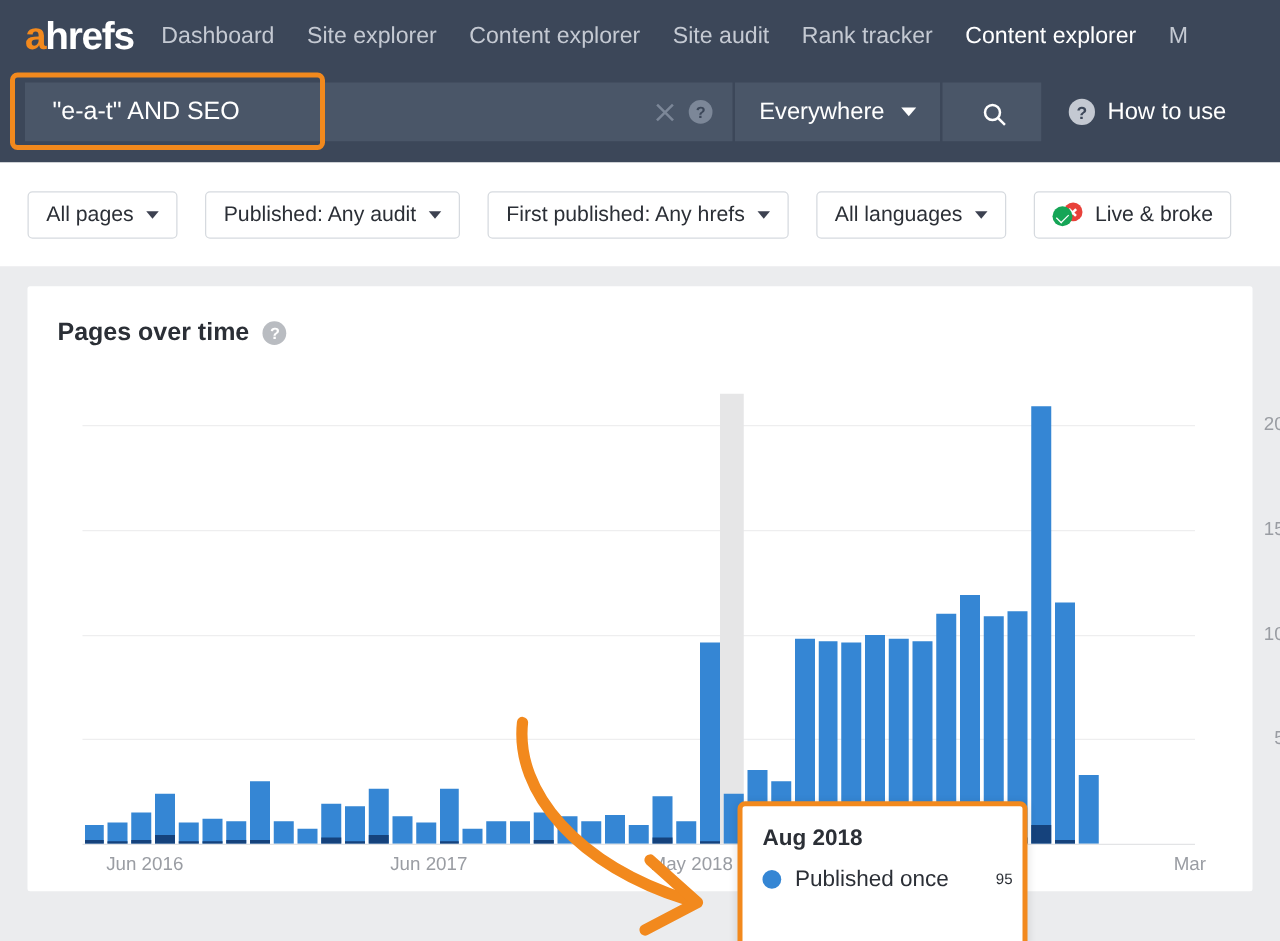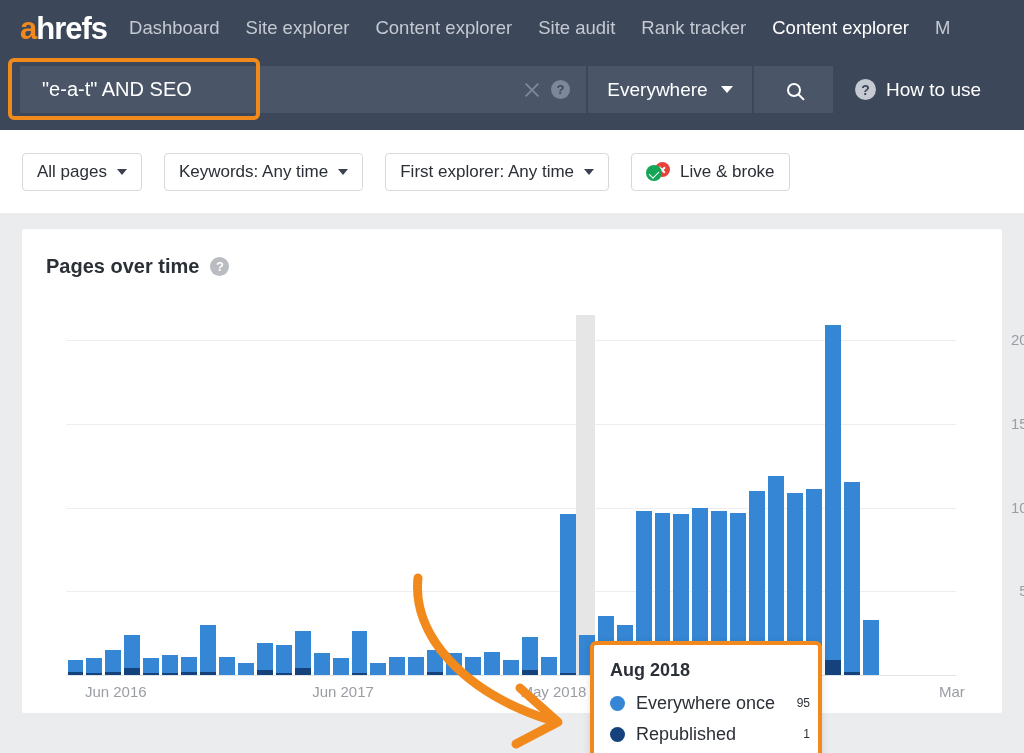--- a/index.html
+++ b/index.html
@@ -331,25 +331,29 @@
     <span class="howto-label">How to use</span>
   </div>
 </div>
 
 <div class="filterbar">
   <div class="filter-pill">
     <span>All pages</span>
     <span class="caret"></span>
   </div>
   <div class="filter-pill">
-    <span>Keywords: Any time</span>
+    <span>Published: Any audit</span>
     <span class="caret"></span>
   </div>
   <div class="filter-pill">
-    <span>First explorer: Any time</span>
+    <span>First published: Any hrefs</span>
+    <span class="caret"></span>
+  </div>
+  <div class="filter-pill">
+    <span>All languages</span>
     <span class="caret"></span>
   </div>
   <div class="filter-pill">
     <span class="lb-icon">
       <span class="red"></span>
         <span class="green"></span>
     </span>
     <span>Live &amp; broke</span>
   </div>
 </div>
@@ -550,24 +554,19 @@
 
     <svg class="arrow-svg" viewBox="0 0 200 190">
       <path d="M 16 14 C 10 70, 60 128, 148 156" stroke="#f2891d" stroke-width="9" fill="none" stroke-linecap="round"></path>
       <path d="M 118 124 L 156 158 L 114 180" stroke="#f2891d" stroke-width="9" fill="none" stroke-linecap="round" stroke-linejoin="round"></path>
     </svg>
 
     <div class="tooltip">
       <div class="tt-title">Aug 2018</div>
       <div class="tt-row r1">
         <span class="tt-dot" id="ttdot1" style="background: rgb(53, 134, 212);"></span>
-        <span class="tt-label">Everywhere once</span>
+        <span class="tt-label">Published once</span>
         <span class="tt-val">95</span>
       </div>
-      <div class="tt-row r2">
-        <span class="tt-dot" id="ttdot2" style="background: rgb(21, 66, 124);"></span>
-        <span class="tt-label">Republished</span>
-        <span class="tt-val">1</span>
-      </div>
     </div>
 
   </div>
 </div>
 
 </body></html>

